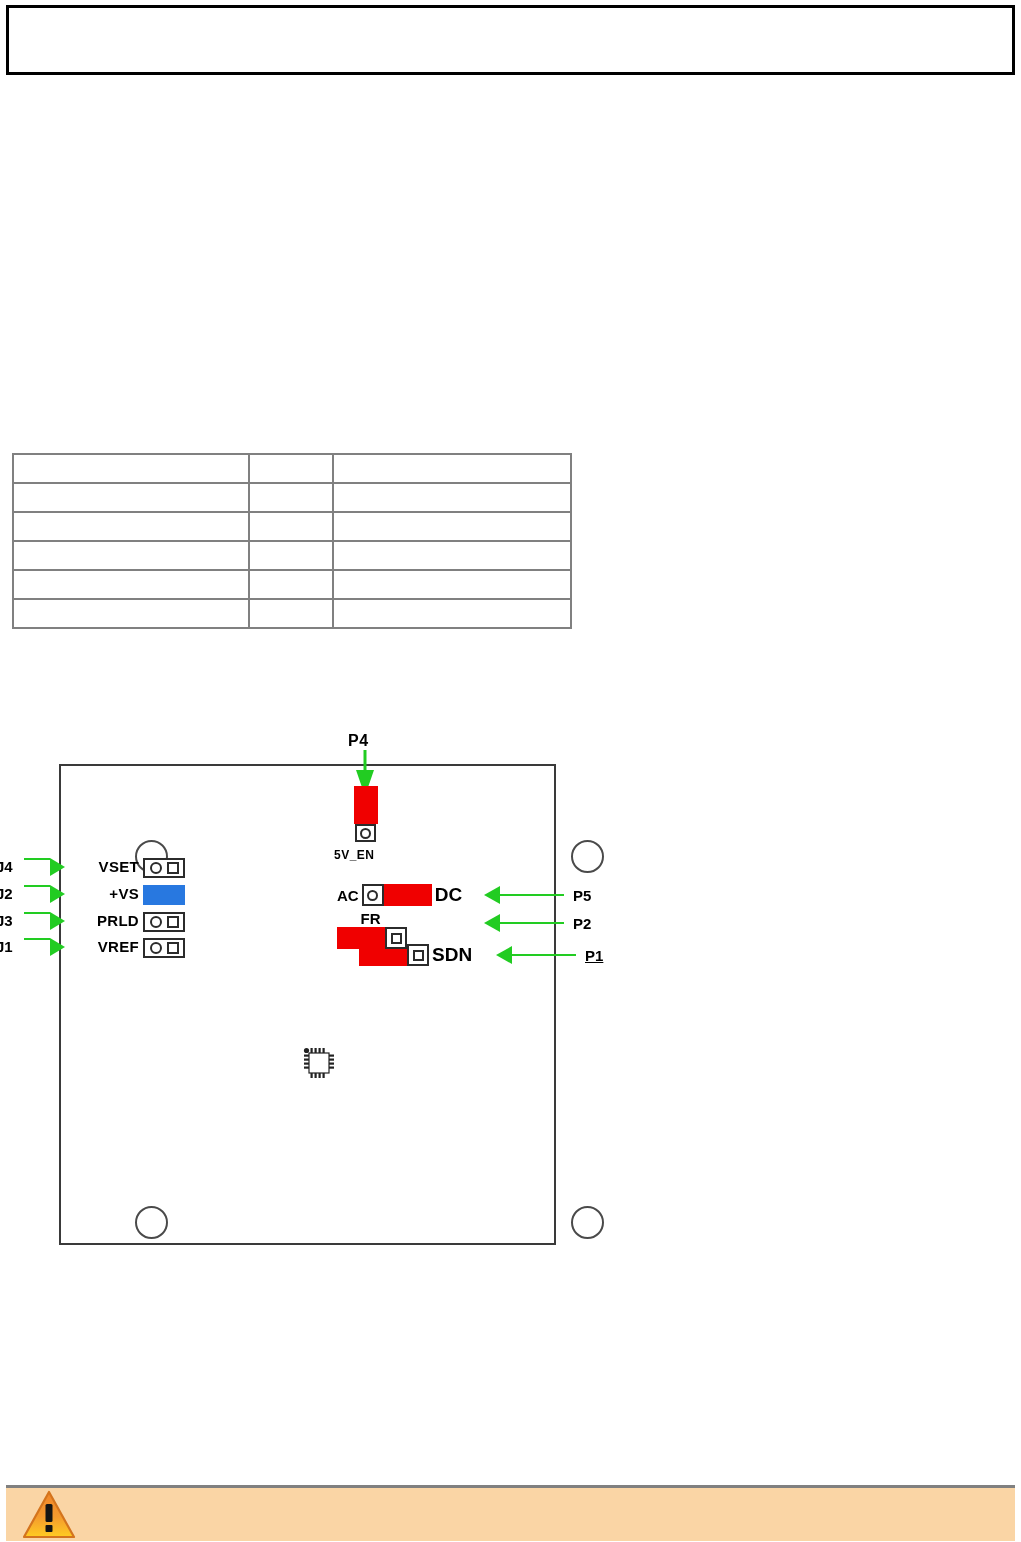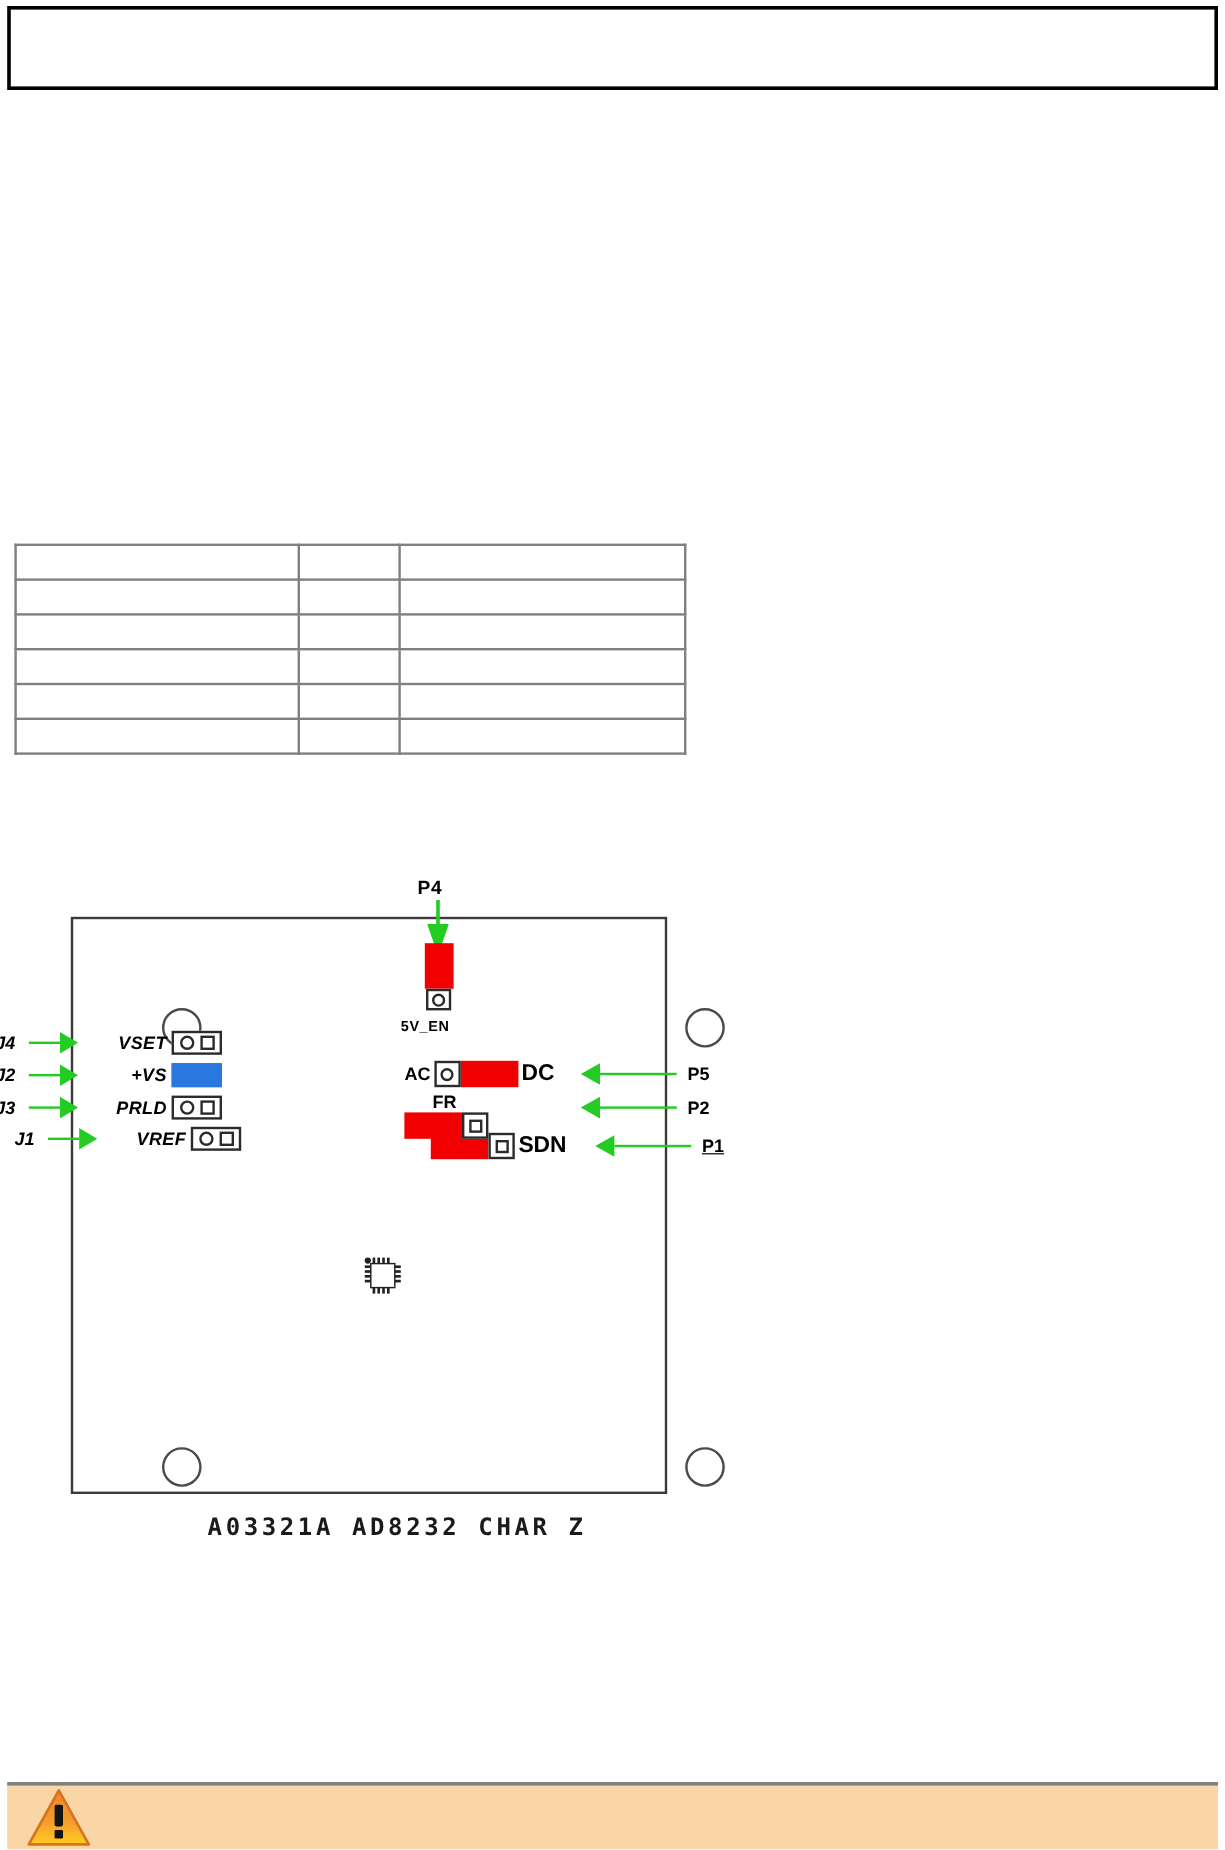--- a/index.html
+++ b/index.html
@@ -162,27 +162,26 @@
     font-weight: bold;
     color: #000;
     letter-spacing: 0.5px;
   }
 
   
   .left-row {
     position: absolute;
     height: 22px;
     display: flex;
-    align-items: center;
-    font-style: italic;
+    align-items: flex-start;
   }
   #lrow-0 { left: 0px; top: 146px; }
   #lrow-1 { left: 0px; top: 173px; }
   #lrow-2 { left: 0px; top: 200px; }
-  #lrow-3 { left: 0px; top: 226px; padding-left: 16px; }
+  #lrow-3 { left: 0px; top: 226px; }
 
   .jnum {
     width: 28px;
     font-size: 15px;
     font-weight: bold;
     color: #000;
     margin-left: -4px;
   }
   .lead-line {
     width: 26px;
@@ -413,21 +412,20 @@
         <rect x="4" y="18.5" width="5" height="2.2" fill="#222"></rect>
         <rect x="4" y="22.5" width="5" height="2.2" fill="#222"></rect>
         <rect x="29" y="10.5" width="5" height="2.2" fill="#222"></rect>
         <rect x="29" y="14.5" width="5" height="2.2" fill="#222"></rect>
         <rect x="29" y="18.5" width="5" height="2.2" fill="#222"></rect>
         <rect x="29" y="22.5" width="5" height="2.2" fill="#222"></rect>
         <circle cx="6.5" cy="6.5" r="2.6" fill="#222"></circle>
       </svg>
     </div>
 
-    <div id="board-silk">A03321A AD8232 CHAR Z</div>
   </div>
 
   <div id="p4-label">P4</div>
   <div id="p4-arrow">
     <svg width="26" height="50" viewBox="0 0 26 50">
       <line x1="13" y1="0" x2="13" y2="22" stroke="#22cc22" stroke-width="3"></line>
       <polygon points="4,20 22,20 13,46" fill="#22cc22"></polygon>
     </svg>
   </div>
 

